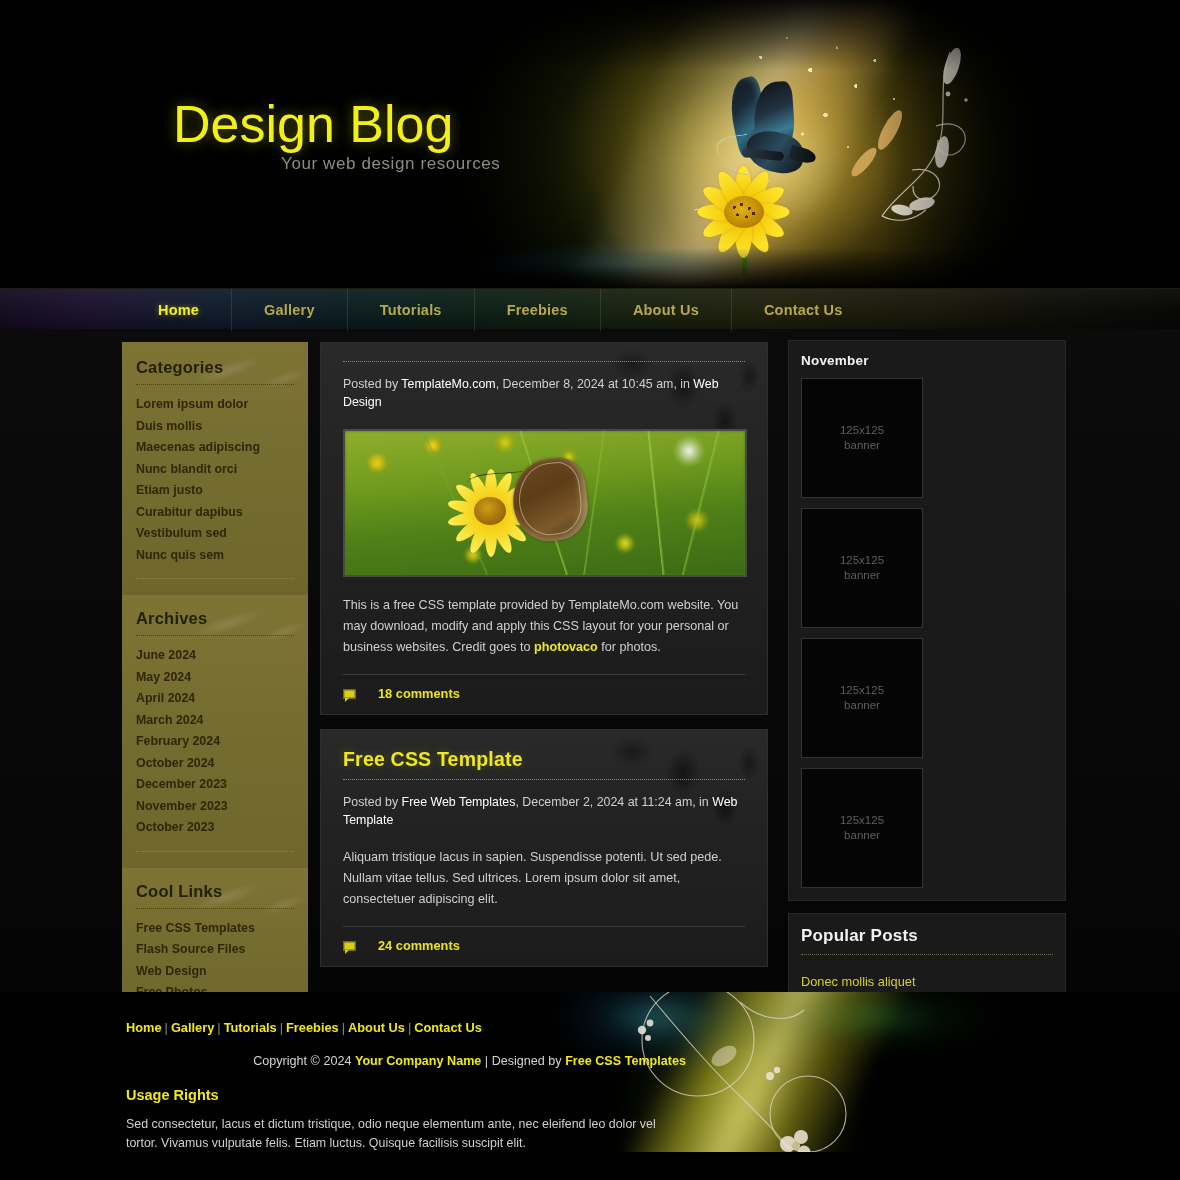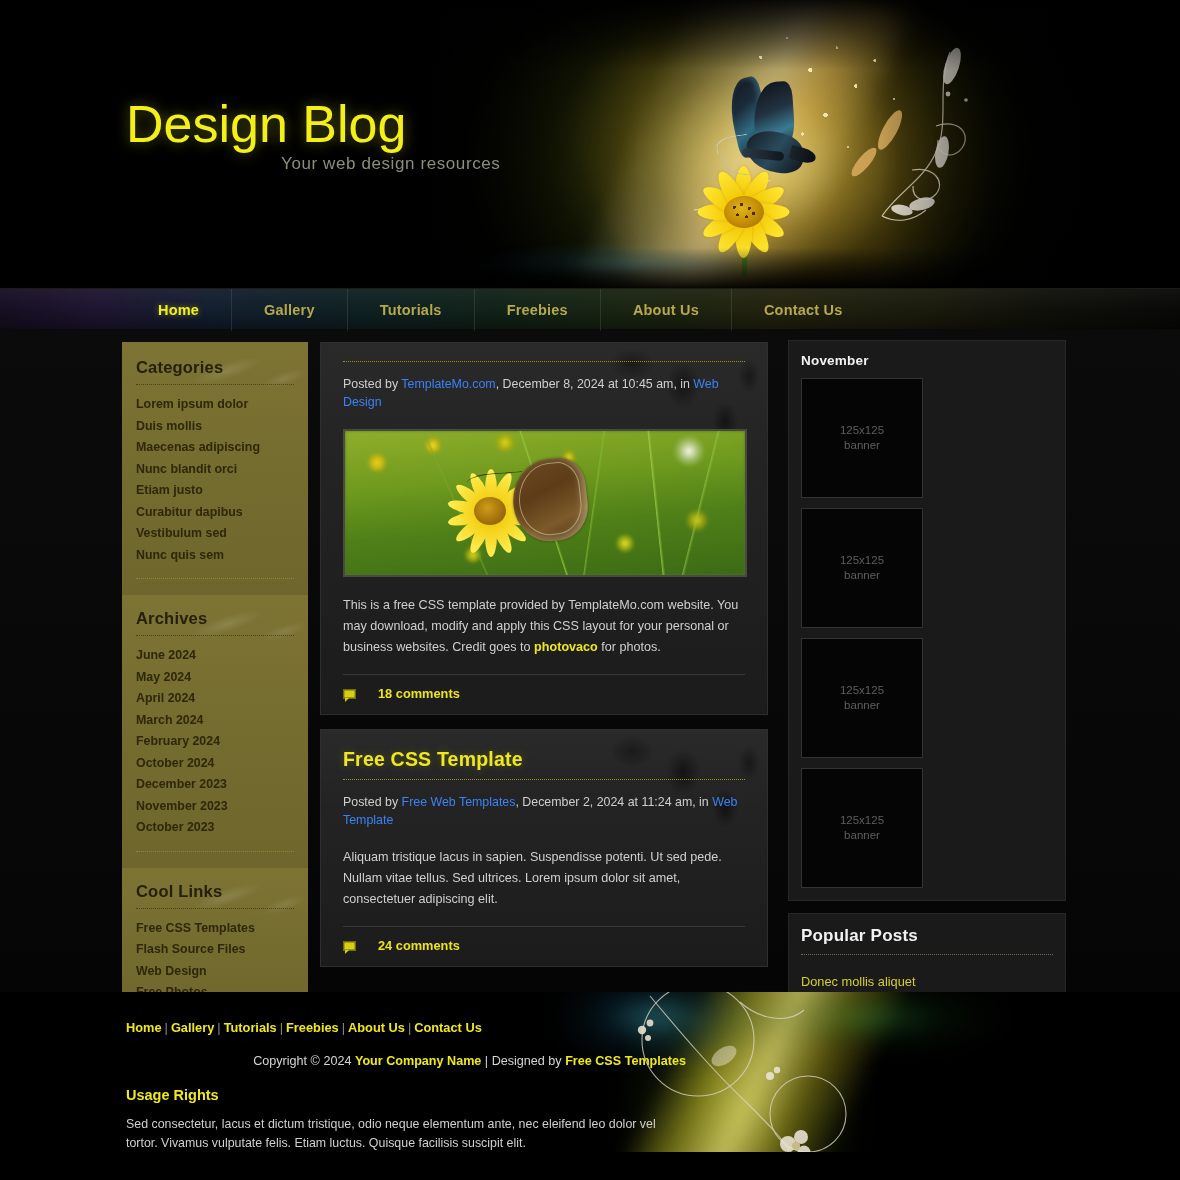--- a/index.html
+++ b/index.html
@@ -80,21 +80,21 @@
     background: linear-gradient(0deg, rgba(0,0,0,0.95) 0%, rgba(0,0,0,0) 100%);
   }
   
   .hdr-teal {
     position: absolute; left: 470px; bottom: 10px; width: 330px; height: 42px;
     background: radial-gradient(ellipse 50% 50% at 50% 70%,
         rgba(120,210,225,0.40) 0%, rgba(40,120,160,0.16) 48%, rgba(0,0,0,0) 100%);
     filter: blur(5px);
   }
 
-  .logo-wrap { position: absolute; left: 126px; top: 96px; }
+  .logo-wrap { position: absolute; left: 126px; top: 96px; text-align: center; }
   .logo-title {
     font-family: "Liberation Sans", sans-serif;
     font-size: 52px; font-weight: 400; color: #f2f018;
     letter-spacing: 0px; line-height: 56px;
     text-shadow: 0 0 14px rgba(215,215,30,0.45);
   }
   .logo-tagline {
     font-family: "Liberation Sans", sans-serif;
     font-size: 17px; color: #8d8d7d; letter-spacing: 0.6px;
     margin-left: 155px; margin-top: 2px;
@@ -314,21 +314,21 @@
     font-family: "Liberation Sans", sans-serif;
     font-weight: bold; font-size: 19.5px; color: #f0e81c;
     letter-spacing: 0.2px; margin-bottom: 8px;
     text-shadow: 0 0 8px rgba(200,200,30,0.3);
   }
   .post-rule { border-top: 1px dotted #9b931e; margin-bottom: 13px; }
   .post-meta {
     font-family: "Liberation Sans", sans-serif;
     font-size: 12.4px; color: #cfcfcf; line-height: 18px;
   }
-  .post-meta a, .ln { color: #3b82f6; text-decoration: none; }
+  .post-meta a, .ln { color: #ffffff; text-decoration: none; }
   .post-photo {
     margin: 18px 0 0 0; width: 404px; height: 148px;
     border: 2px solid #4a4a42; position: relative; overflow: hidden;
     background: #4b7a1e;
   }
   .ph-bg {
     position: absolute; inset: 0;
     background:
       radial-gradient(circle 16px at 86% 14%, rgba(255,255,255,0.92) 0%, rgba(255,255,255,0.3) 60%, transparent 100%),
       radial-gradient(circle 10px at 8% 22%, #e8d41c 0%, #c5b40f 60%, transparent 100%),

